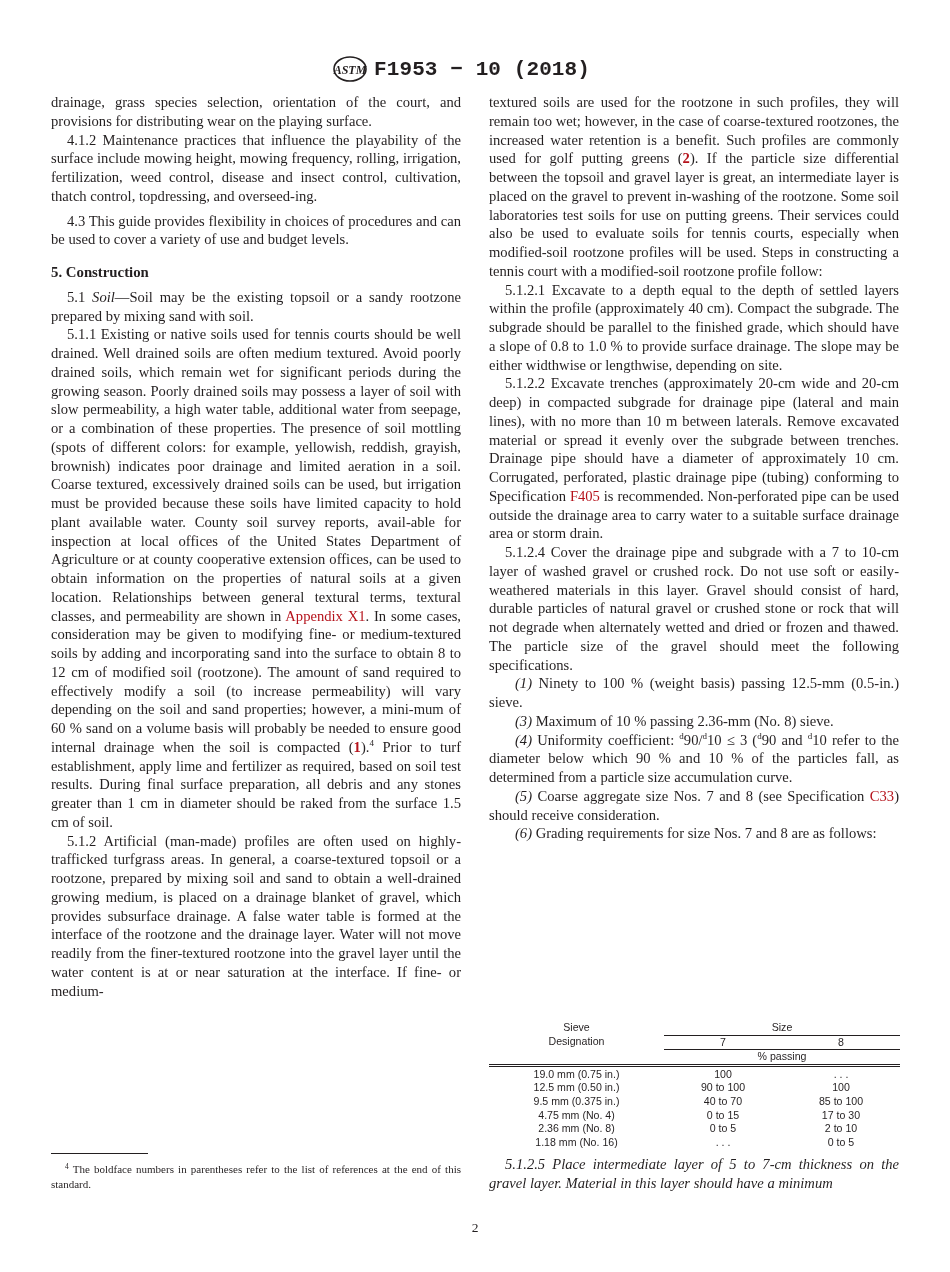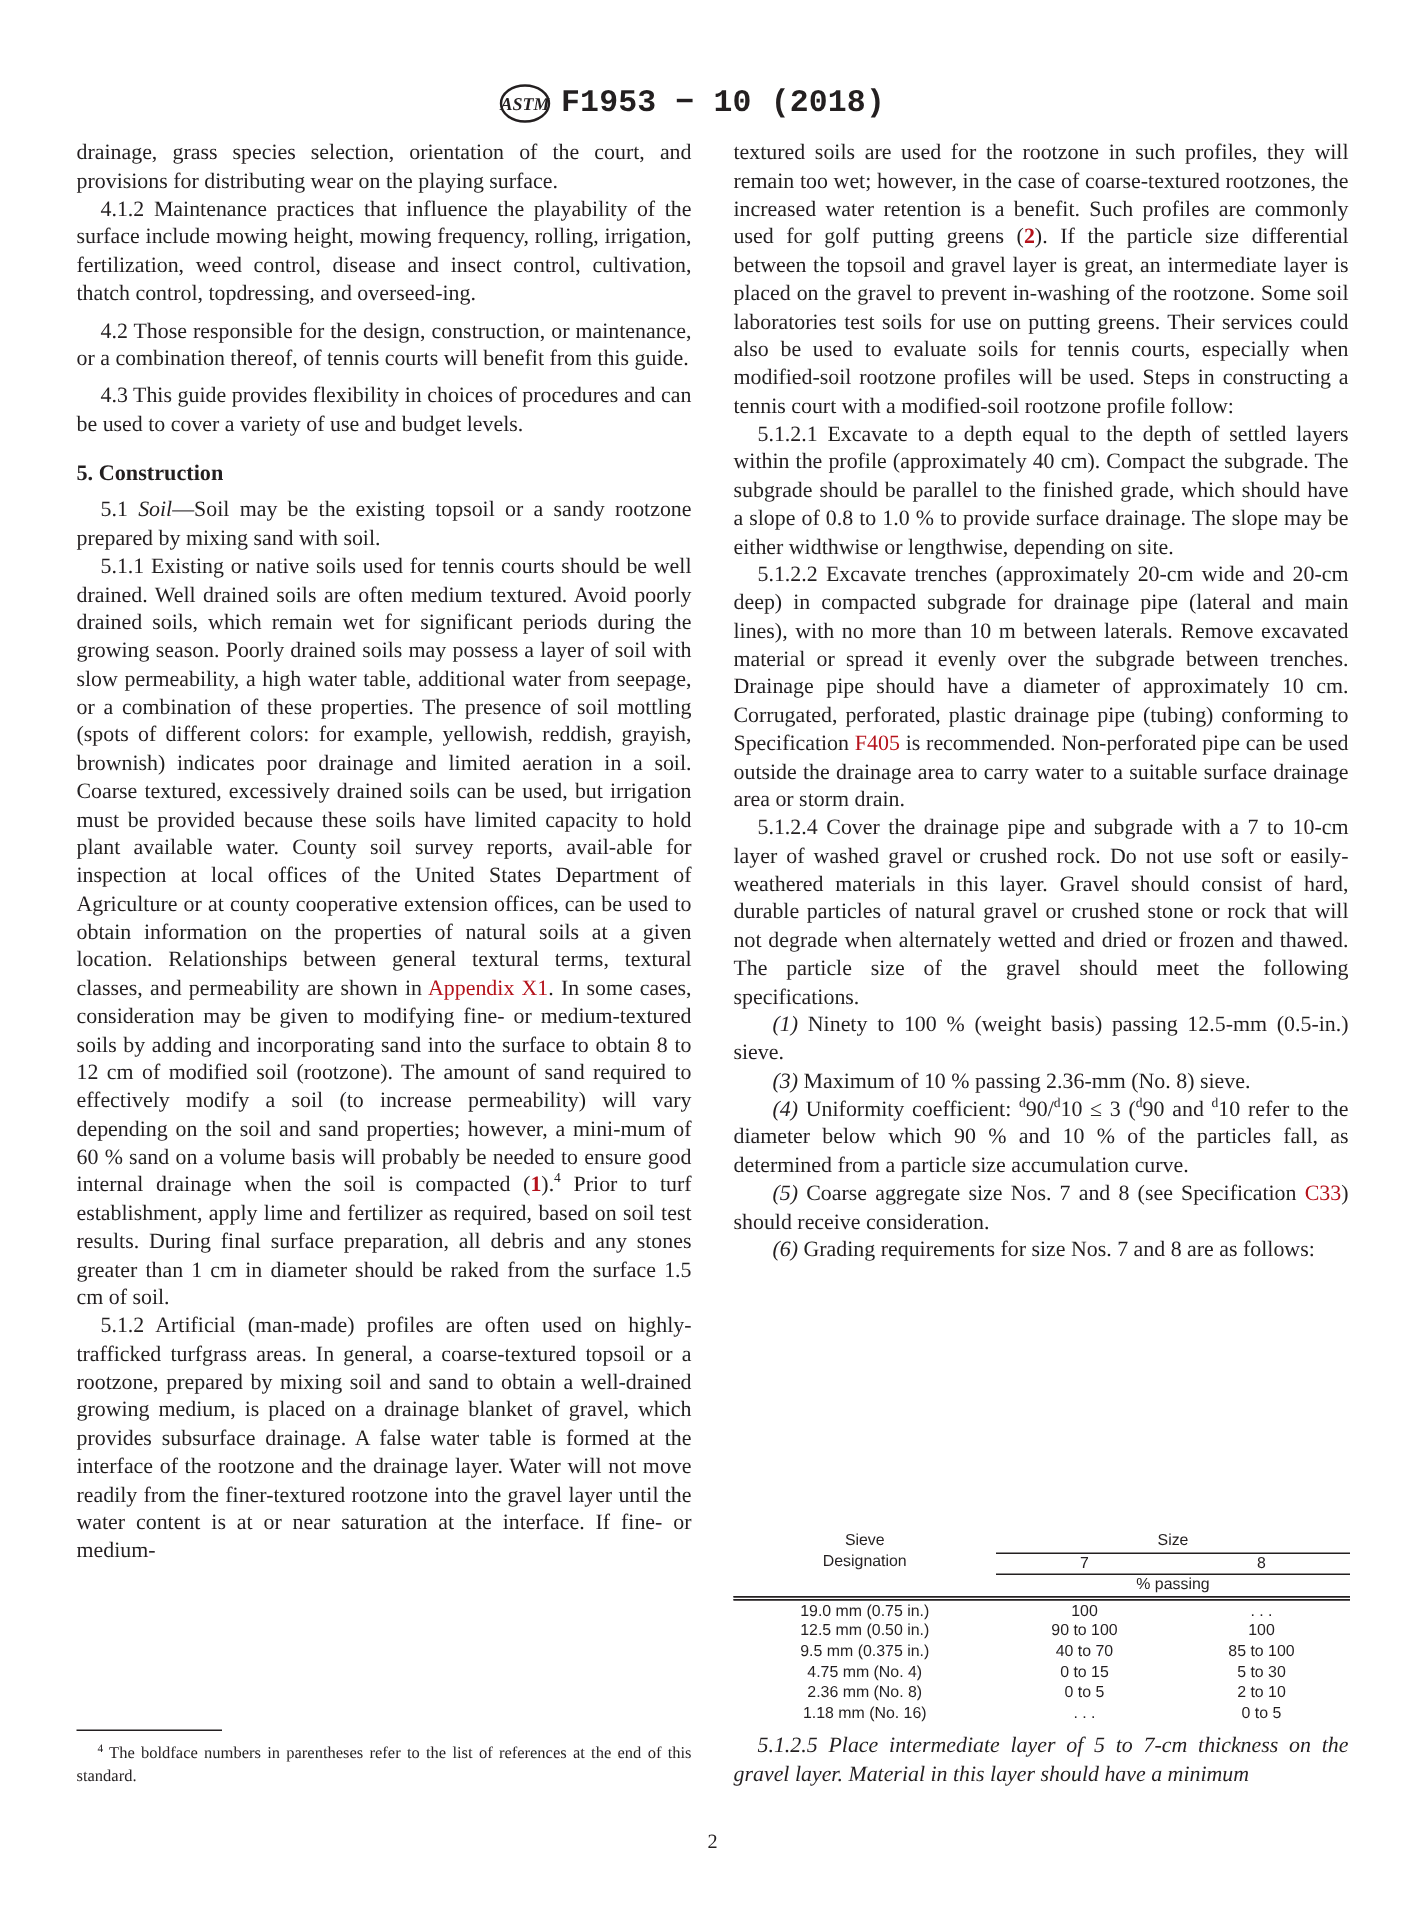--- a/index.html
+++ b/index.html
@@ -81,21 +81,20 @@
   <svg class="logo" viewBox="0 0 36 26">
     <ellipse cx="18" cy="13" rx="16" ry="12" fill="none" stroke="#231f20" stroke-width="1.6"></ellipse>
     <text x="18" y="17.5" text-anchor="middle" font-family="Liberation Serif, serif" font-weight="bold" font-style="italic" font-size="12" fill="#231f20">ASTM</text>
   </svg>
   <span class="doc-id">F1953 − 10 (2018)</span>
 </div>
 
 <div class="col left">
   <p>drainage, grass species selection, orientation of the court, and provisions for distributing wear on the playing surface.</p>
   <p class="indent">4.1.2 Maintenance practices that influence the playability of the surface include mowing height, mowing frequency, rolling, irrigation, fertilization, weed control, disease and insect control, cultivation, thatch control, topdressing, and overseed-ing.</p>
-  <p class="indent gap">4.2 Those responsible for the design, construction, or maintenance, or a combination thereof, of tennis courts will benefit from this guide.</p>
   <p class="indent gap">4.3 This guide provides flexibility in choices of procedures and can be used to cover a variety of use and budget levels.</p>
   <div class="section-head">5. Construction</div>
   <p class="indent"><span>5.1 </span><i>Soil</i><span>—Soil may be the existing topsoil or a sandy rootzone prepared by mixing sand with soil.</span></p>
   <p class="indent"><span>5.1.1 Existing or native soils used for tennis courts should be well drained. Well drained soils are often medium textured. Avoid poorly drained soils, which remain wet for significant periods during the growing season. Poorly drained soils may possess a layer of soil with slow permeability, a high water table, additional water from seepage, or a combination of these properties. The presence of soil mottling (spots of different colors: for example, yellowish, reddish, grayish, brownish) indicates poor drainage and limited aeration in a soil. Coarse textured, excessively drained soils can be used, but irrigation must be provided because these soils have limited capacity to hold plant available water. County soil survey reports, avail-able for inspection at local offices of the United States Department of Agriculture or at county cooperative extension offices, can be used to obtain information on the properties of natural soils at a given location. Relationships between general textural terms, textural classes, and permeability are shown in </span><span class="link">Appendix X1</span><span>. In some cases, consideration may be given to modifying fine- or medium-textured soils by adding and incorporating sand into the surface to obtain 8 to 12 cm of modified soil (rootzone). The amount of sand required to effectively modify a soil (to increase permeability) will vary depending on the soil and sand properties; however, a mini-mum of 60 % sand on a volume basis will probably be needed to ensure good internal drainage when the soil is compacted (</span><span class="link bold">1</span><span>).</span><sup>4</sup><span> Prior to turf establishment, apply lime and fertilizer as required, based on soil test results. During final surface preparation, all debris and any stones greater than 1 cm in diameter should be raked from the surface 1.5 cm of soil.</span></p>
   <p class="indent">5.1.2 Artificial (man-made) profiles are often used on highly-trafficked turfgrass areas. In general, a coarse-textured topsoil or a rootzone, prepared by mixing soil and sand to obtain a well-drained growing medium, is placed on a drainage blanket of gravel, which provides subsurface drainage. A false water table is formed at the interface of the rootzone and the drainage layer. Water will not move readily from the finer-textured rootzone into the gravel layer until the water content is at or near saturation at the interface. If fine- or medium-</p>
 </div>
 
 <div class="footnote-rule"></div>
 <div class="footnote"><span style="padding-left:14px"></span><span class="fn-num">4</span><span> The boldface numbers in parentheses refer to the list of references at the end of this standard.</span></div>
 
@@ -140,21 +139,21 @@
       <td>100</td>
     </tr>
     <tr>
       <td>9.5 mm (0.375 in.)</td>
       <td>40 to 70</td>
       <td>85 to 100</td>
     </tr>
     <tr>
       <td>4.75 mm (No. 4)</td>
       <td>0 to 15</td>
-      <td>5 to 30</td>
+      <td>17 to 30</td>
     </tr>
     <tr>
       <td>2.36 mm (No. 8)</td>
       <td>0 to 5</td>
       <td>2 to 10</td>
     </tr>
     <tr>
       <td>1.18 mm (No. 16)</td>
       <td>. . .</td>
       <td>0 to 5</td>

